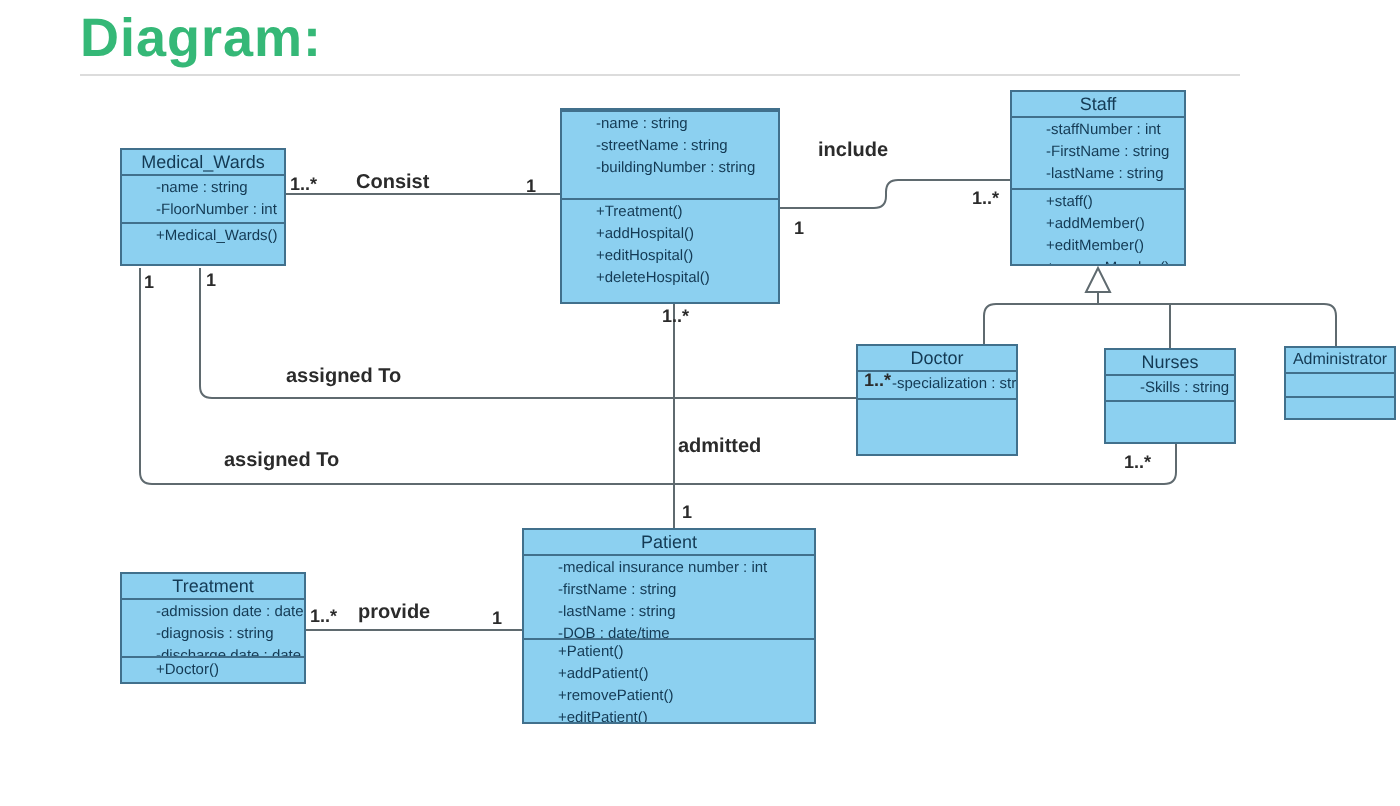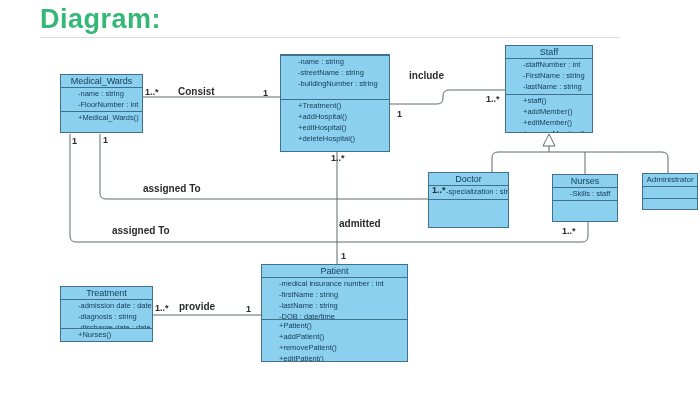--- a/index.html
+++ b/index.html
@@ -96,40 +96,40 @@
     <div class="uml-title">Doctor</div>
     <div class="uml-attrs" style="height:14px">
         <div class="member">-specialization : string</div>
       </div>
     <div class="uml-methods"></div>
   </div>
 
   <div class="uml-class" style="left:552px;top:174px;width:66px;height:48px">
     <div class="uml-title">Nurses</div>
     <div class="uml-attrs" style="height:13px">
-        <div class="member">-Skills : staff</div>
+        <div class="member">-Skills : string</div>
       </div>
     <div class="uml-methods"></div>
   </div>
 
   <div class="uml-class" style="left:642px;top:173px;width:56px;height:37px">
     <div class="uml-title small">Administrator</div>
     <div class="uml-attrs" style="height:12px"></div>
     <div class="uml-methods"></div>
   </div>
 
   <div class="uml-class" style="left:60px;top:286px;width:93px;height:56px">
     <div class="uml-title">Treatment</div>
     <div class="uml-attrs" style="height:29px">
         <div class="member">-admission date : date</div>
         <div class="member">-diagnosis : string</div>
         <div class="member">-discharge date : date</div>
       </div>
     <div class="uml-methods">
-        <div class="member">+Nurses()</div>
+        <div class="member">+Doctor()</div>
       </div>
   </div>
 
   <div class="uml-class" style="left:261px;top:264px;width:147px;height:98px">
     <div class="uml-title">Patient</div>
     <div class="uml-attrs" style="height:42px">
         <div class="member">-medical insurance number : int</div>
         <div class="member">-firstName : string</div>
         <div class="member">-lastName : string</div>
         <div class="member">-DOB : date/time</div>

